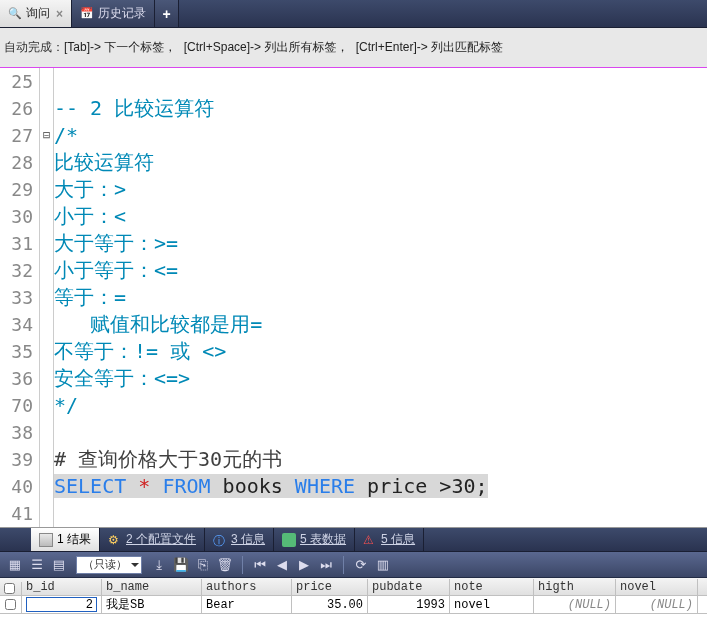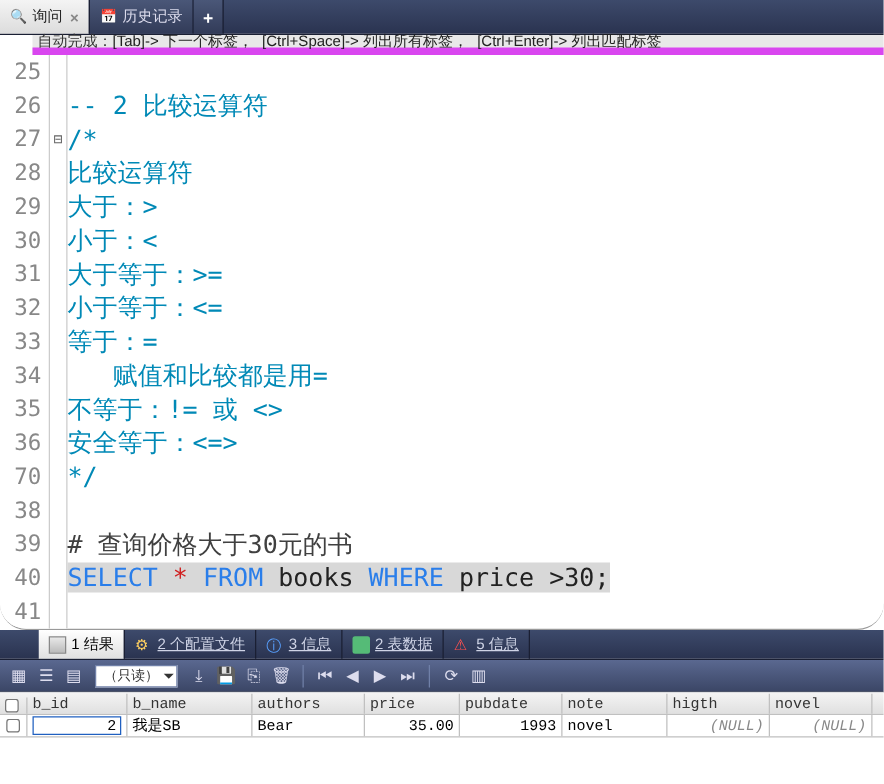--- a/index.html
+++ b/index.html
@@ -7,27 +7,27 @@
   
   
   .top-tabbar { height: 28px; background: linear-gradient(#3d4a6b, #2a3350); display: flex; align-items: stretch; border-bottom: 1px solid #1a1f33; }
   .top-tab { display: flex; align-items: center; padding: 0 8px; color: #dde; font-size: 12px; border-right: 1px solid #1a1f33; background: linear-gradient(#4a5778, #323b58); cursor: pointer; }
   .top-tab.active { background: linear-gradient(#f4f4f4, #dcdcdc); color: #222; }
   .top-tab .icon { width: 14px; height: 14px; margin-right: 4px; display: inline-flex; align-items: center; justify-content: center; font-size: 11px; }
   .top-tab .close { margin-left: 6px; font-weight: bold; color: #888; }
   .top-tab.add { color: #fff; font-weight: bold; font-size: 14px; justify-content: center; width: 24px; }
   
   
-  .hint-bar { height: 16px; background: #e8e8e8; border-bottom: 6px solid #d946ef; display: flex; align-items: center; padding: 0 4px; font-size: 12px; color: #333; white-space: nowrap; margin-left: 26px; }
+  .hint-bar { height: 40px; background: #e8e8e8; border-bottom: 1px solid #d946ef; display: flex; align-items: center; padding: 0 4px; font-size: 12px; color: #333; white-space: nowrap; }
   .hint-kv { display: inline; }
   .hint-k { color: #222; }
   .hint-v { color: #222; margin-right: 4px; }
   
   
-  .editor { display: flex; height: 460px; overflow: hidden; background: #fff; border-bottom: 1px solid #999; border-radius: 21px; }
+  .editor { display: flex; height: 460px; overflow: hidden; background: #fff; border-bottom: 1px solid #999; }
   .gutter { width: 40px; background: #fff; border-right: 1px solid #ccc; text-align: right; padding-right: 6px; font-size: 18px; color: #888; font-family: Consolas, monospace; line-height: 27px; padding-top: 0; user-select: none; }
   .fold-col { width: 14px; background: #fff; border-right: 1px solid #ccc; font-size: 12px; color: #666; line-height: 27px; font-family: Consolas, monospace; text-align: center; user-select: none; }
   .code { flex: 1; font-size: 20px; font-family: Consolas, "Microsoft YaHei", monospace; line-height: 27px; white-space: pre; color: #222; padding-top: 0; }
   .code-line { height: 27px; }
   
   .comment-dash { color: #0089b6; }
   .comment-slash { color: #0089b6; }
   .hash-comment { color: #404040; font-weight: normal; }
   .kw { color: #2a7eea; } 
   .star { color: #d02020; }
@@ -147,21 +147,21 @@
     <div class="result-tab">
       <span class="icon ic-gear">⚙</span>
       <span class="rt-lbl">2 个配置文件</span>
     </div>
     <div class="result-tab">
       <span class="icon ic-info">ⓘ</span>
       <span class="rt-lbl">3 信息</span>
     </div>
     <div class="result-tab">
       <span class="icon ic-db"></span>
-      <span class="rt-lbl">2 表数据</span>
+      <span class="rt-lbl">5 表数据</span>
     </div>
     <div class="result-tab">
       <span class="icon ic-warn">⚠</span>
       <span class="rt-lbl">5 信息</span>
     </div>
   </div>
 
 <div class="result-toolbar">
   <span id="tb-b1"><span class="tb-btn">▦</span><span class="tb-btn">☰</span><span class="tb-btn">▤</span></span>
   <span class="tb-drop">（只读）</span>

